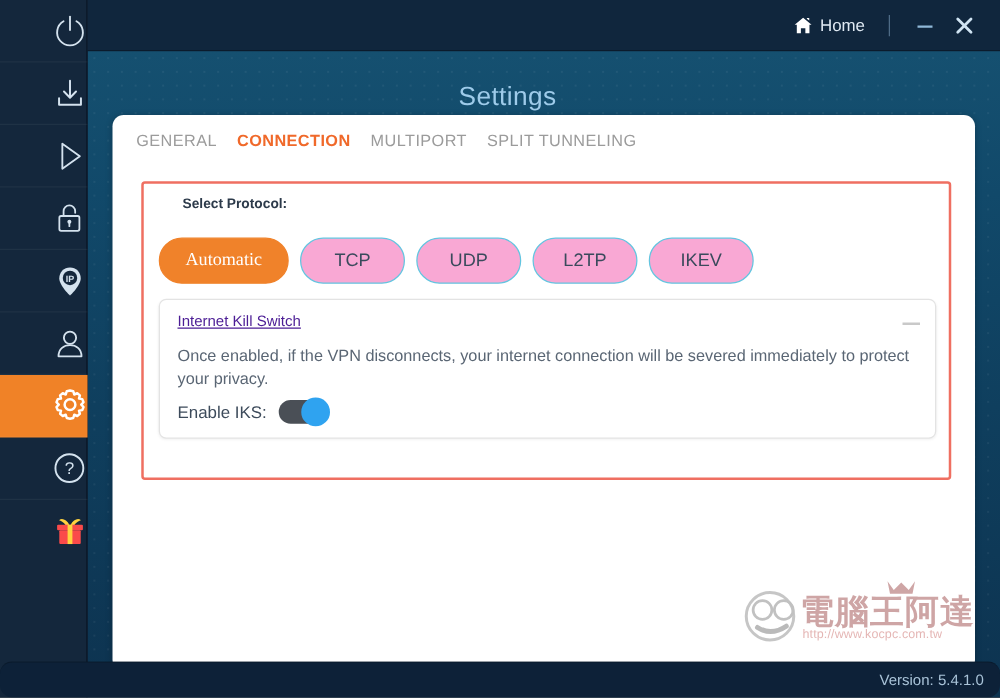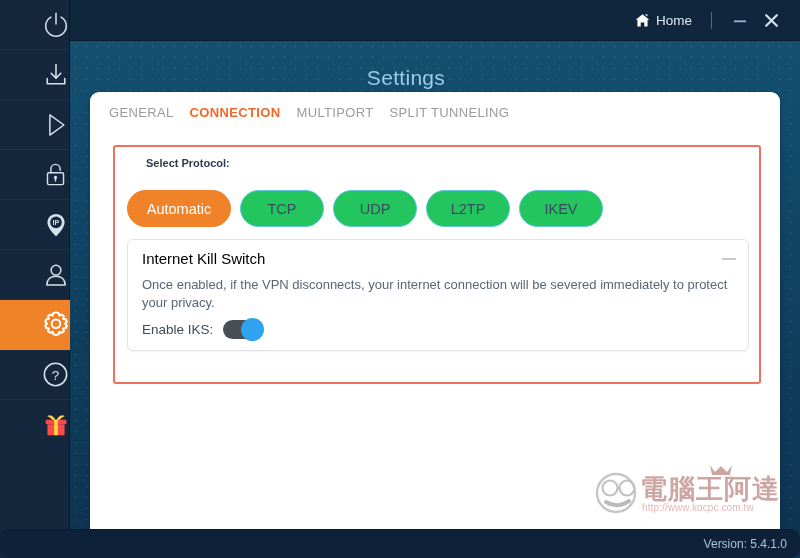--- a/index.html
+++ b/index.html
@@ -160,47 +160,49 @@
   .pill {
     height: 37px;
     min-width: 84px;
     padding: 0 16px;
     border-radius: 19px;
     display: flex;
     align-items: center;
     justify-content: center;
     font-size: 14.5px;
     color: #3a4a5c;
-    background: #22c55e;
+    background: #f9a8d4;
     border: 1.4px solid #63c5e0;
     cursor: pointer;
     white-space: nowrap;
   }
   .pill.selected {
     background: #f0822a;
     border-color: #f0822a;
     color: #ffffff;
     min-width: 104px;
+    font-family: Liberation Serif, serif;
   }
 
   
   #killswitch {
     position: absolute;
     left: 12px; top: 92px;
     width: 622px; height: 112px;
     background: #ffffff;
     border: 1px solid #e3e3e3;
     border-radius: 6px;
     box-shadow: 0 1px 2px rgba(0,0,0,0.05);
   }
   #ks-title {
     position: absolute;
     left: 14px; top: 10px;
-    font-size: 15px;
-    color: #000000;
+    font-size: 12px;
+    color: #4c1d95;
+    text-decoration: underline;
   }
   #ks-collapse {
     position: absolute;
     right: 12px; top: 18px;
     width: 14px; height: 2px;
     background: #c9c9c9;
     cursor: pointer;
   }
   #ks-desc {
     position: absolute;

